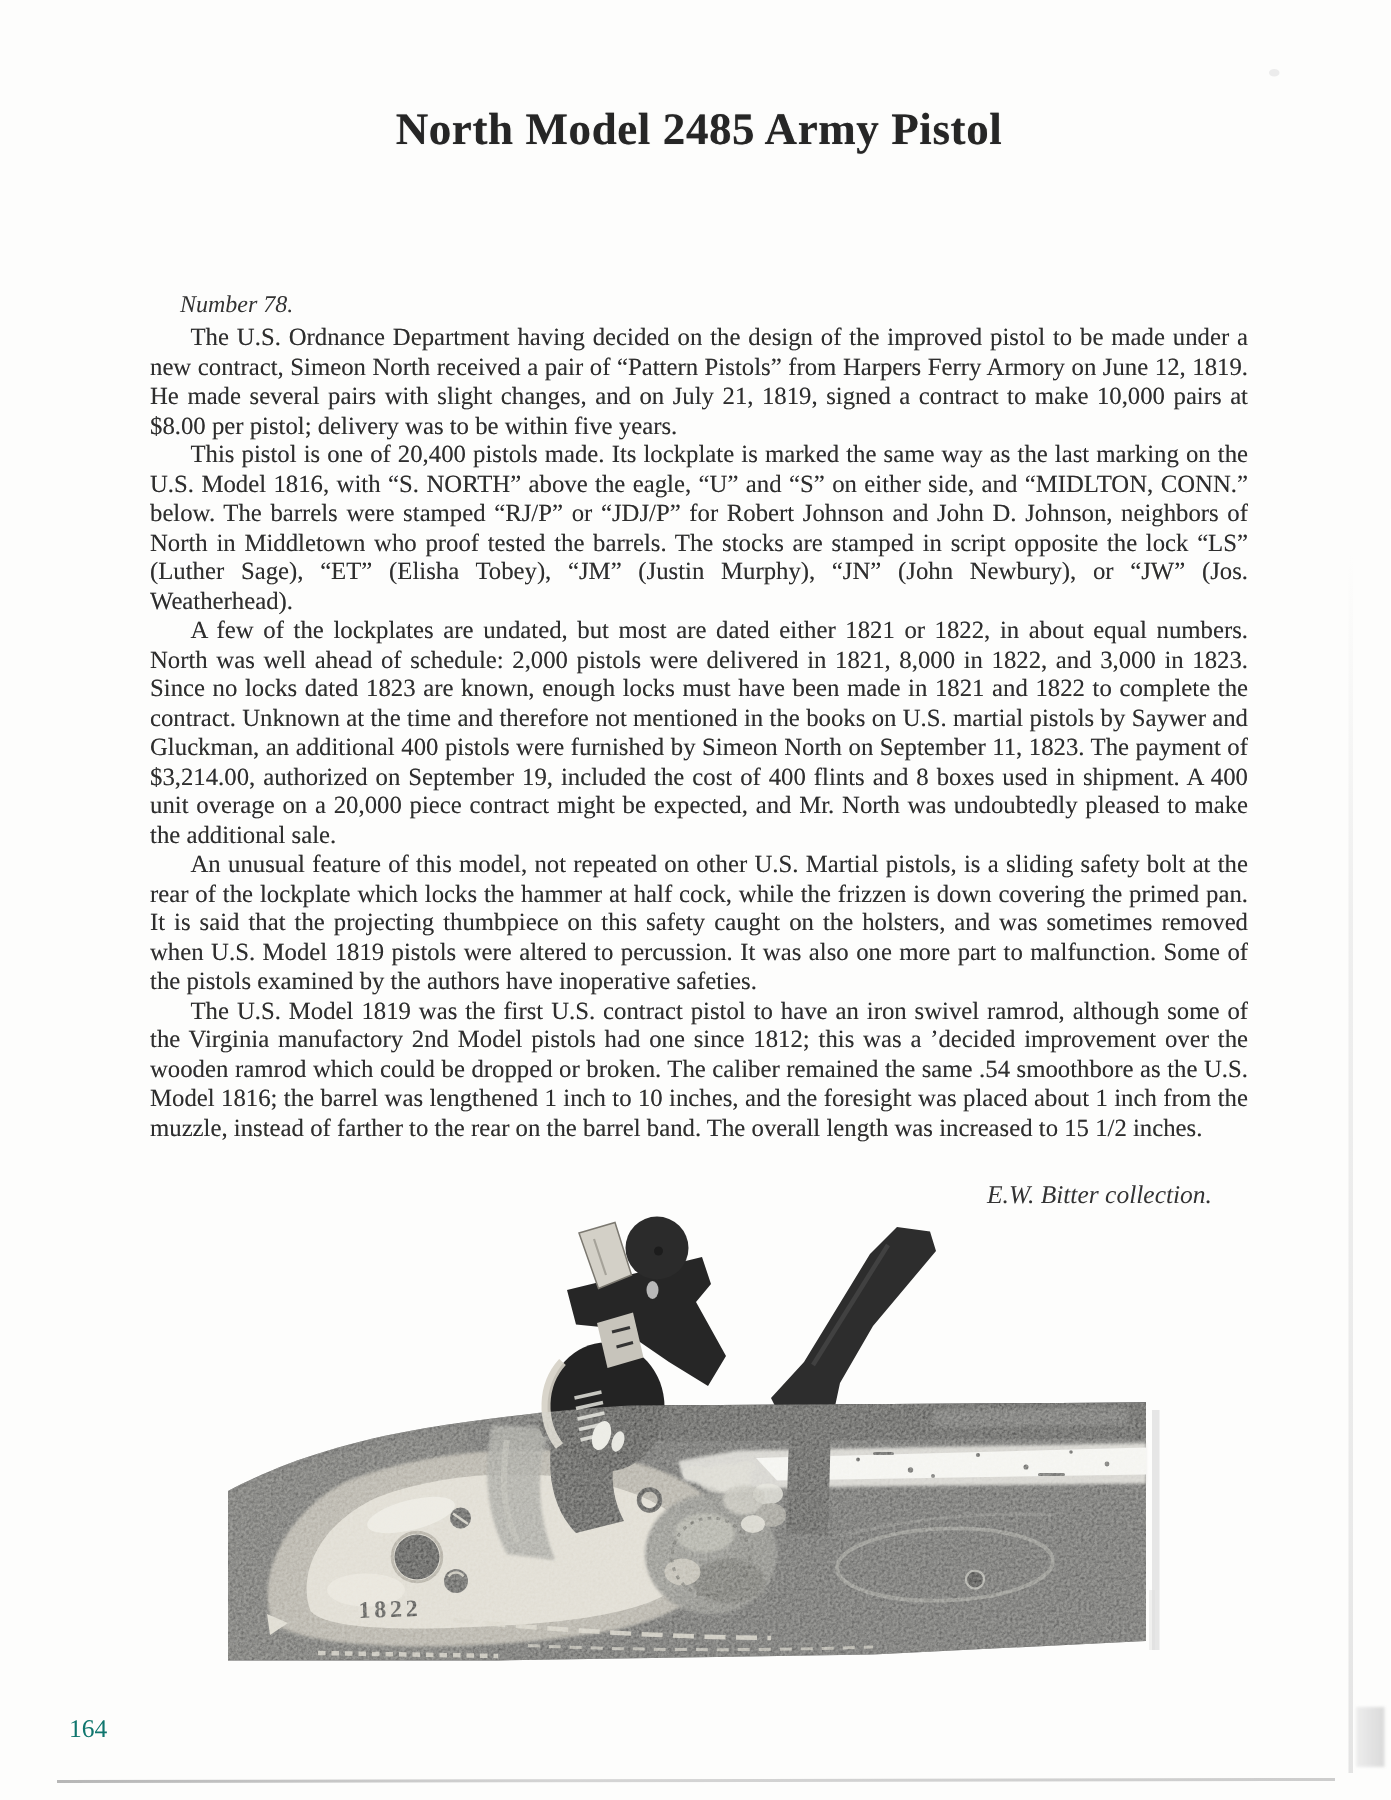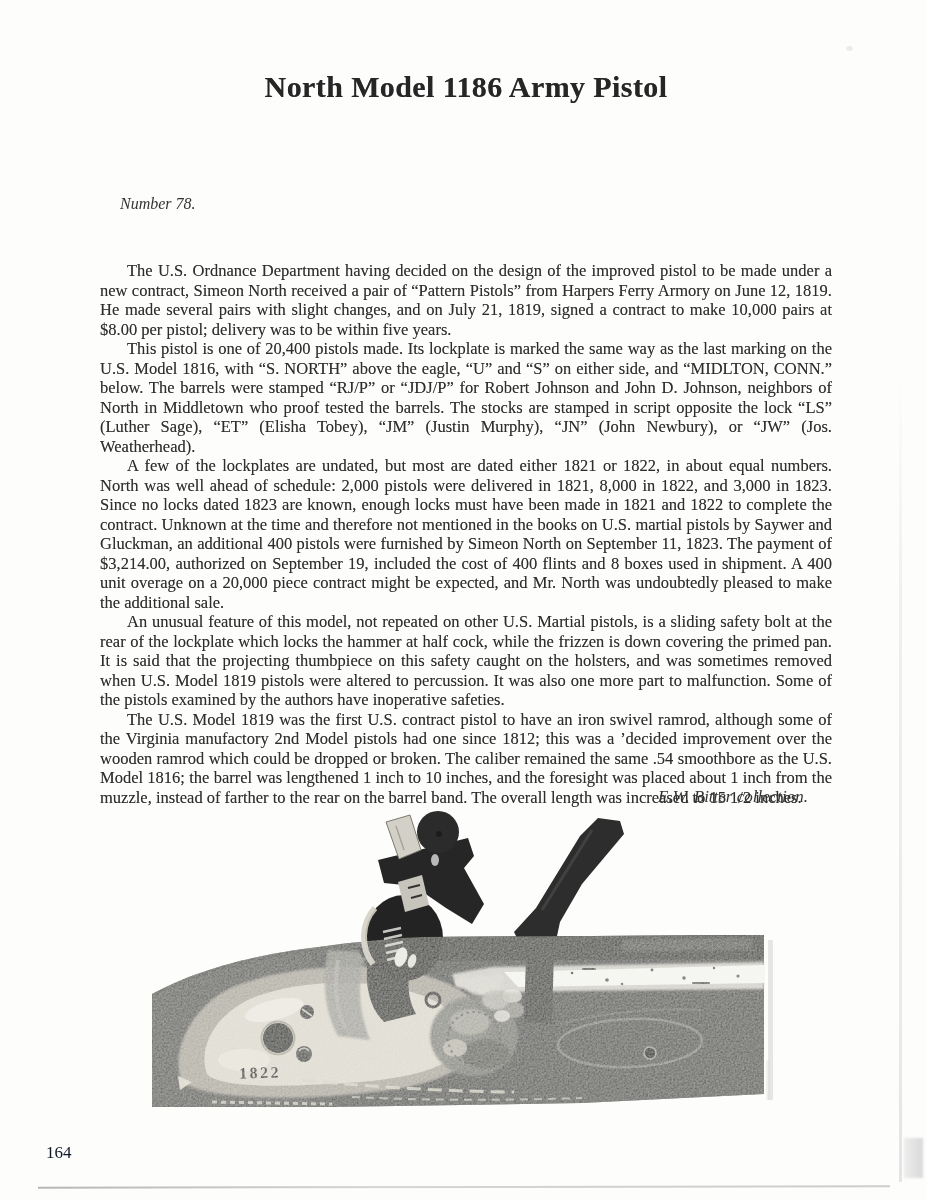--- a/index.html
+++ b/index.html
@@ -9,48 +9,48 @@
 
   .title{position:absolute;top:50px;left:100px;width:732px;text-align:center;
          font-size:30px;font-weight:700;letter-spacing:.4px;color:#262626;
          text-shadow:0 0 .5px rgba(30,30,30,.55);}
 
   .figure-label{position:absolute;top:195px;left:104px;font-style:italic;
          font-size:16px;color:#333;margin-left:16px;}
 
   .article{position:absolute;top:215px;left:100px;width:732px;
          font-size:16.5px;line-height:19.5px;text-align:justify;color:#2e2e2e;
-         text-shadow:0 0 .4px rgba(45,45,45,.45);margin-top:46px;}
+         text-shadow:0 0 .4px rgba(45,45,45,.45);}
   .article p{margin:0;text-indent:27px;}
 
   .attribution{position:absolute;top:787px;left:100px;width:708px;
          text-align:right;font-style:italic;font-size:17px;color:#333;}
 
   .photo-wrap{position:absolute;left:150px;top:806px;width:628px;height:302px;}
   .photo-wrap svg{display:block;}
 
-  .page-number{position:absolute;left:46px;top:1143px;font-size:17px;color:#0f172a;}
+  .page-number{position:absolute;left:46px;top:1143px;font-size:17px;color:#0f766e;}
 
   .bottom-rule{position:absolute;left:38px;top:1186px;width:852px;height:2px;
          background:linear-gradient(90deg,#9f9f9f,#c7c7c7 40%,#bdbdbd);
          opacity:.75;transform:rotate(-0.1deg);}
   .right-streak{position:absolute;left:899px;top:370px;width:3px;height:812px;
          background:linear-gradient(180deg,rgba(210,210,210,0),#e3e3e3 30%,#dadada 80%,#cfcfcf);
          opacity:.55;}
   .right-blob{position:absolute;left:904px;top:1138px;width:19px;height:40px;
          background:linear-gradient(90deg,#ececec,#d6d6d6);filter:blur(1px);opacity:.9;}
   .top-dot{position:absolute;left:846px;top:46px;width:7px;height:5px;
          background:#ececec;border-radius:50%;}
 </style>
 </head>
 <body>
 
 <div class="page">
 
-  <h1 class="title">North Model 1186 Army Pistol</h1>
+  <h1 class="title">North Model 2485 Army Pistol</h1>
 
   <div class="figure-label">Number 78.</div>
 
   <div class="article">
     <p>The U.S. Ordnance Department having decided on the design of the improved pistol to be made under a new contract, Simeon North received a pair of “Pattern Pistols” from Harpers Ferry Armory on June 12, 1819. He made several pairs with slight changes, and on July 21, 1819, signed a contract to make 10,000 pairs at $8.00 per pistol; delivery was to be within five years.</p>
     <p>This pistol is one of 20,400 pistols made. Its lockplate is marked the same way as the last marking on the U.S. Model 1816, with “S. NORTH” above the eagle, “U” and “S” on either side, and “MIDLTON, CONN.” below. The barrels were stamped “RJ/P” or “JDJ/P” for Robert Johnson and John D. Johnson, neighbors of North in Middletown who proof tested the barrels. The stocks are stamped in script opposite the lock “LS” (Luther Sage), “ET” (Elisha Tobey), “JM” (Justin Murphy), “JN” (John Newbury), or “JW” (Jos. Weatherhead).</p>
     <p>A few of the lockplates are undated, but most are dated either 1821 or 1822, in about equal numbers. North was well ahead of schedule: 2,000 pistols were delivered in 1821, 8,000 in 1822, and 3,000 in 1823. Since no locks dated 1823 are known, enough locks must have been made in 1821 and 1822 to complete the contract. Unknown at the time and therefore not mentioned in the books on U.S. martial pistols by Saywer and Gluckman, an additional 400 pistols were furnished by Simeon North on September 11, 1823. The payment of $3,214.00, authorized on September 19, included the cost of 400 flints and 8 boxes used in shipment. A 400 unit overage on a 20,000 piece contract might be expected, and Mr. North was undoubtedly pleased to make the additional sale.</p>
     <p>An unusual feature of this model, not repeated on other U.S. Martial pistols, is a sliding safety bolt at the rear of the lockplate which locks the hammer at half cock, while the frizzen is down covering the primed pan. It is said that the projecting thumbpiece on this safety caught on the holsters, and was sometimes removed when U.S. Model 1819 pistols were altered to percussion. It was also one more part to malfunction. Some of the pistols examined by the authors have inoperative safeties.</p>
     <p>The U.S. Model 1819 was the first U.S. contract pistol to have an iron swivel ramrod, although some of the Virginia manufactory 2nd Model pistols had one since 1812; this was a ’decided improvement over the wooden ramrod which could be dropped or broken. The caliber remained the same .54 smoothbore as the U.S. Model 1816; the barrel was lengthened 1 inch to 10 inches, and the foresight was placed about 1 inch from the muzzle, instead of farther to the rear on the barrel band. The overall length was increased to 15 1/2 inches.</p>
   </div>

